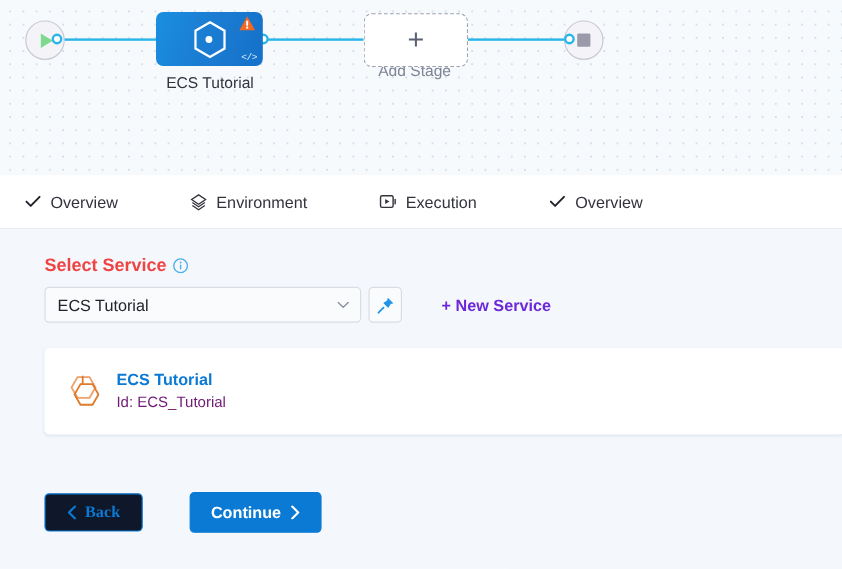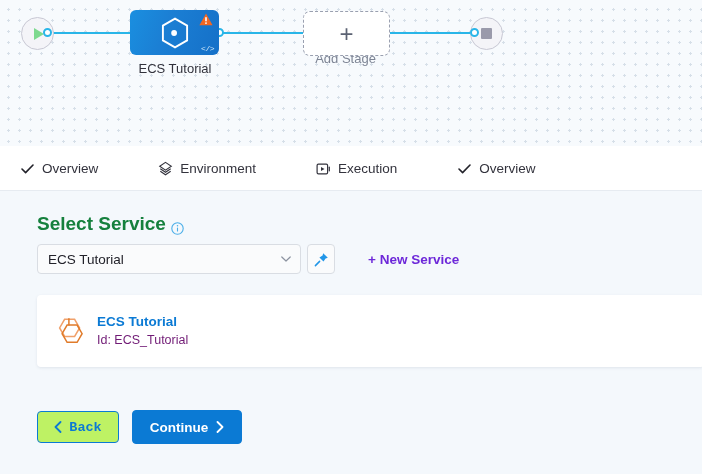--- a/index.html
+++ b/index.html
@@ -159,20 +159,21 @@
     color: #7d8494;
   }
 
   
   #tabs-bar {
     position: relative;
     height: 45px;
     background: #ffffff;
     border-bottom: 1px solid #e6ebf1;
     display: flex;
+    align-items: center;
     padding-left: 14px;
     box-sizing: border-box;
   }
   .tab {
     display: flex;
     align-items: center;
     gap: 7px;
     height: 45px;
     padding: 0 16px 0 6px;
     margin-right: 38px;
@@ -209,23 +210,23 @@
     height: 384px;
     box-sizing: border-box;
     padding: 22px 0 0 0;
   }
 
   #select-service-label-row {
     display: flex;
     align-items: center;
     gap: 5px;
     padding-left: 37px;
-    font-size: 19px;
+    font-size: 15px;
     font-weight: bold;
-    color: #15803d;
+    color: #ef4444;
     margin-bottom: 9px;
   }
   .info-ico { width: 13px; height: 13px; display:inline-block; }
 
   #select-row {
     display: flex;
     align-items: center;
     padding-left: 37px;
     gap: 0;
   }
@@ -309,49 +310,50 @@
     display: flex;
     align-items: center;
     gap: 13px;
   }
   #back-button {
     height: 32px;
     min-width: 82px;
     padding: 0 15px;
     border: 1px solid #0b7ad4;
     border-radius: 4px;
-    background: #bef264;
+    background: #0f172a;
     color: #0b7ad4;
     font-size: 13.5px;
     font-weight: bold;
     display: flex;
     align-items: center;
     justify-content: center;
     gap: 7px;
     cursor: pointer;
     box-sizing: border-box;
-    font-family: Liberation Mono, monospace;
+    font-family: Liberation Serif, serif;
   }
   #continue-button {
     height: 32px;
     min-width: 110px;
     padding: 16px 16px;
     border: 1px solid #0b7ad4;
     border-radius: 4px;
     background: #0b7ad4;
     color: #ffffff;
     font-size: 13.5px;
     font-weight: bold;
     display: flex;
     align-items: center;
     justify-content: center;
     gap: 8px;
     cursor: pointer;
     box-sizing: border-box;
     font-family: "Liberation Sans", sans-serif;
+    margin-left: 26px;
   }
 </style>
 </head>
 <body>
 
 <div id="pipeline-canvas">
 
   <div class="edge e1"></div>
   <div class="edge e2"></div>
   <div class="edge e3"></div>

